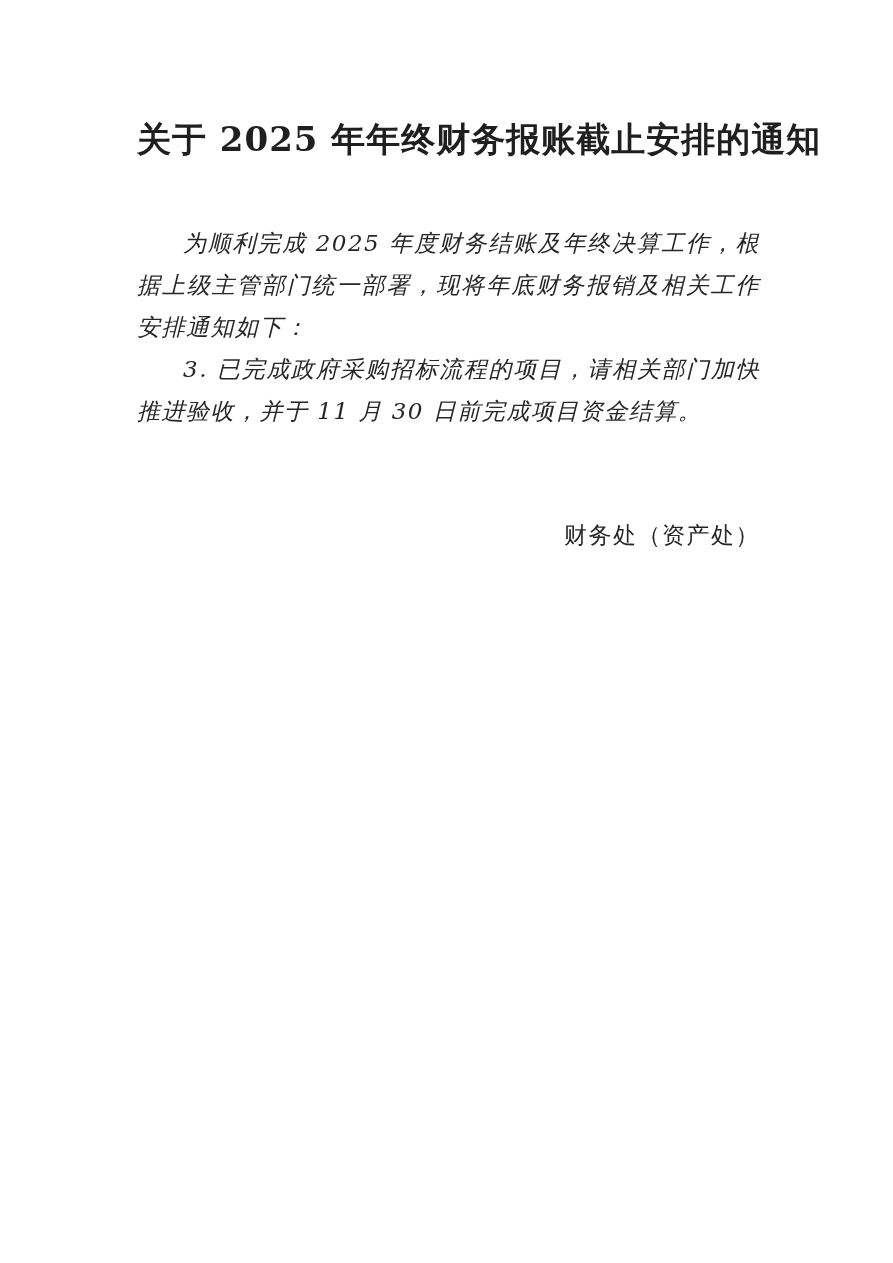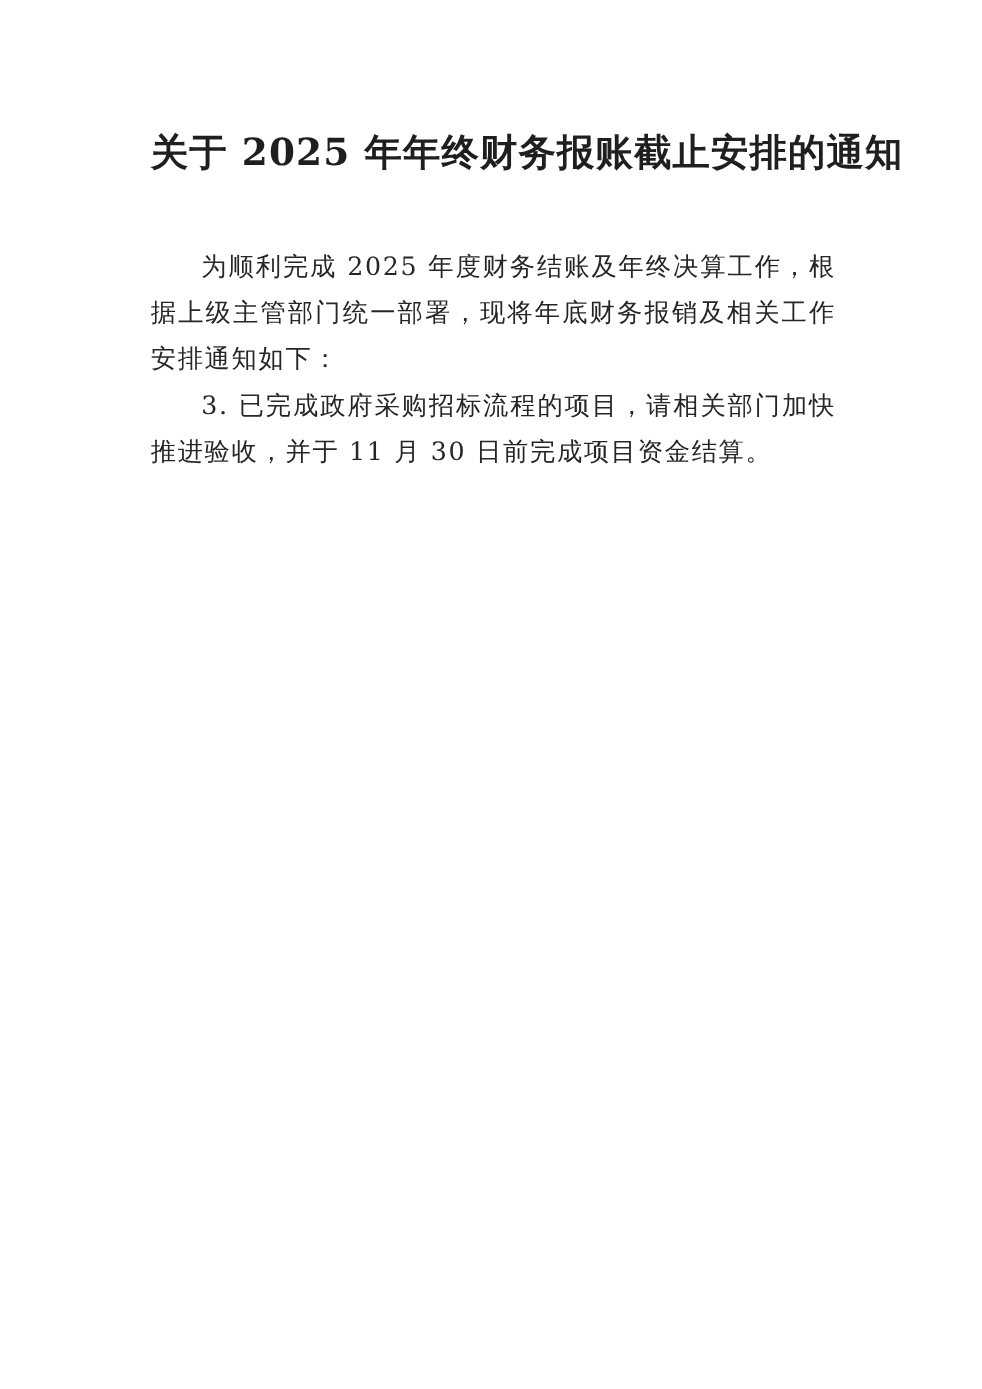--- a/index.html
+++ b/index.html
@@ -35,20 +35,21 @@
     line-height: 42px;
     letter-spacing: 1.5px;
     text-align: justify;
     text-justify: inter-ideograph;
   }
   .doc-body p {
     margin: 0;
   }
   .para-indent {
     text-indent: 2em;
+    font-style: italic;
   }
   .bold-run {
     font-weight: bold;
   }
   .signature-block {
     margin-top: 82px;
     text-align: right;
     font-size: 23px;
     line-height: 42px;
     letter-spacing: 1.5px;
@@ -76,16 +77,17 @@
 
 
     <p class="para-indent">3. 已完成政府采购招标流程的项目，请相关部门加快推进验收，并于 11 月 30 日前完成项目资金结算。</p>
 
 
 
   </div>
 
   <div class="signature-block">
     <div class="signature-inner">
+      <p>财务处（资产处）</p>
     </div>
   </div>
 
 </div>
 
 </body></html>

